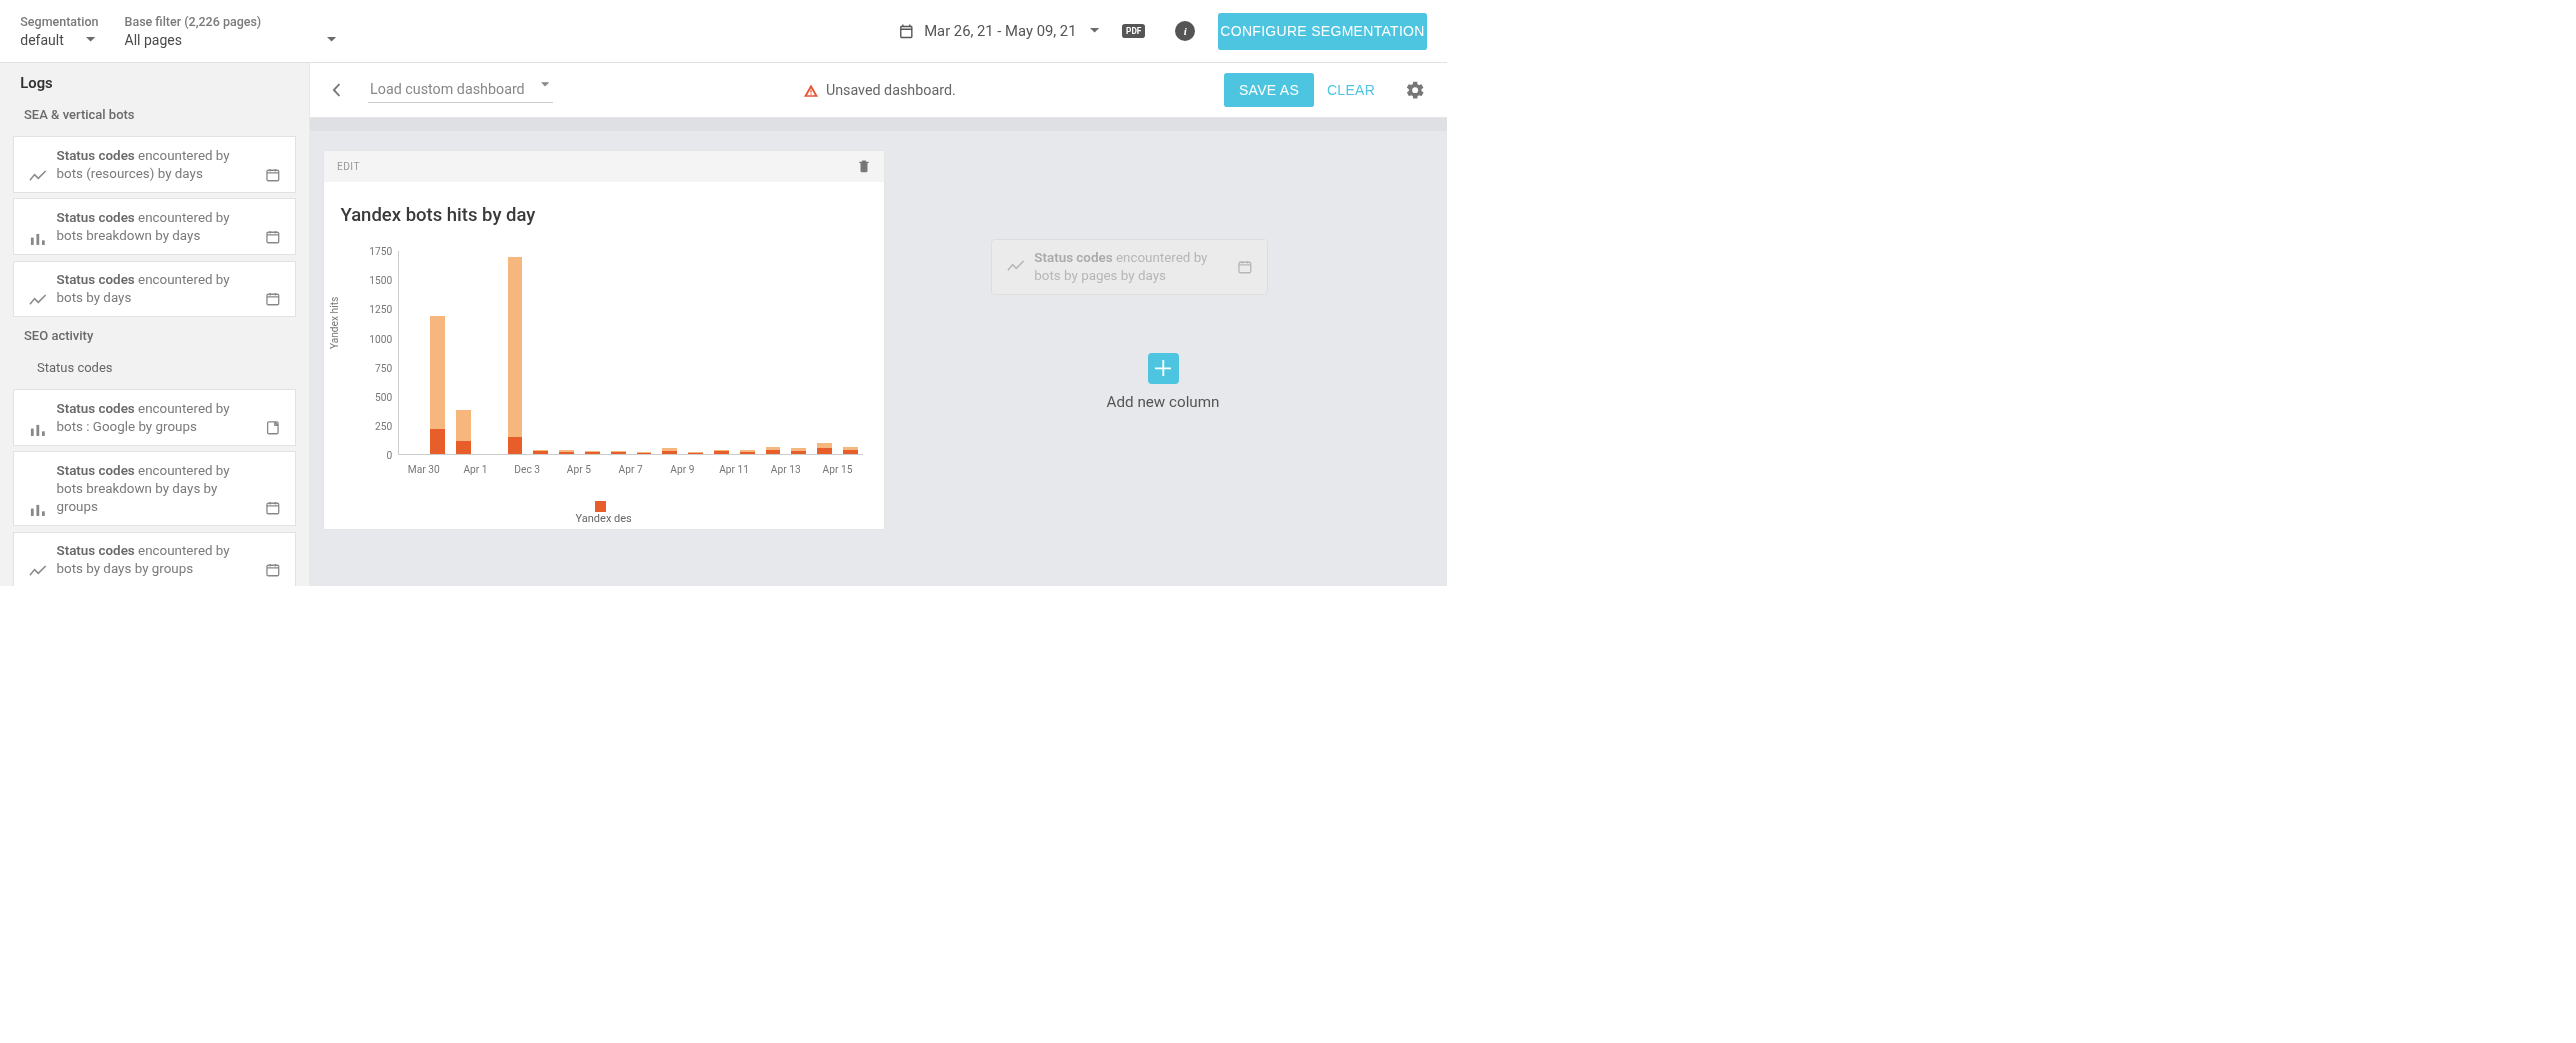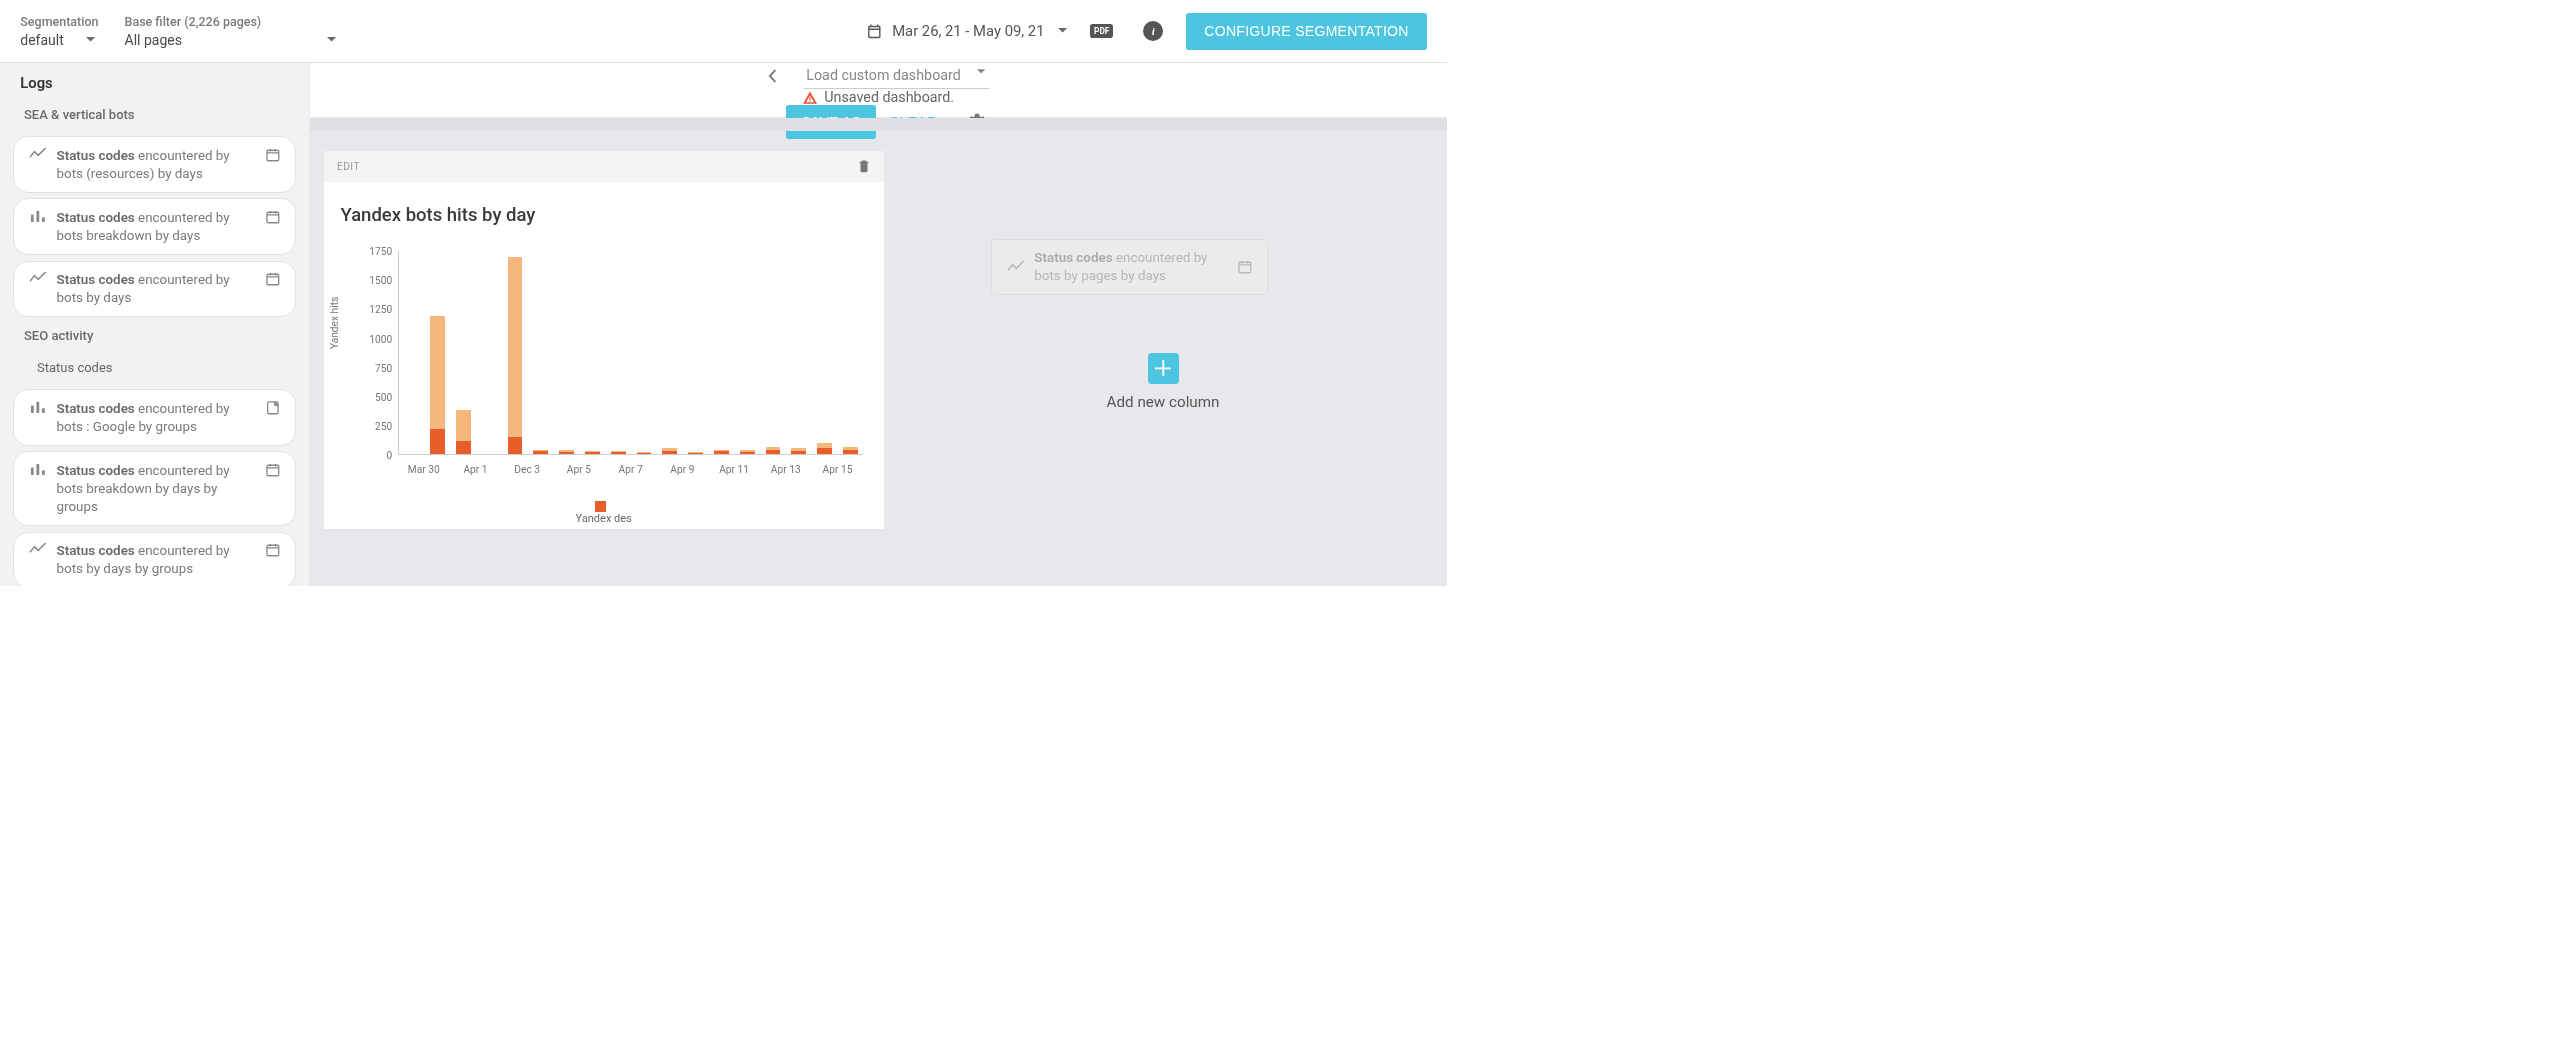--- a/index.html
+++ b/index.html
@@ -29,48 +29,48 @@
 .seg-value-row .chev { margin-left: 22px; color: #6b6b6b; }
 .base-filter-group { display: flex; flex-direction: column; }
 .base-filter-row { display: flex; align-items: center; color: #4a4a4a; font-size: 14px; width: 212px; justify-content: space-between; }
 .topbar-spacer { flex: 1; }
 .date-range { display: flex; align-items: center; color: #555; font-size: 14.8px; }
 .date-range .cal { margin-right: 9.2px; }
 .date-range .chev { margin-left: 13px; color:#6b6b6b; }
 .icon-btn { width: 33px; height: 33px; display: flex; align-items: center; justify-content: center; color: #555; cursor: pointer; margin-left: 18.5px; }
 .pdf-icon { background:#555; color:#fff; font-size:8.3px; font-weight:bold; padding:2.8px 3.7px; border-radius:2.8px; line-height:1; }
 .info-circle { width: 20.3px; height: 20.3px; border-radius: 50%; background:#555; color:#fff; display:flex; align-items:center; justify-content:center; font-size:11px; font-style:italic; font-family:serif; font-weight:bold;}
-.btn-primary { background:#4ec5e0; color:#fff; border:none; padding: 0 18px; height: 37px; font-size:14px; font-weight:500; letter-spacing:0.3px; border-radius:2.8px; margin-left: 16.6px; cursor:pointer;}
+.btn-primary { background:#4ec5e0; color:#fff; border:none; padding: 0 2px; height: 37px; font-size:14px; font-weight:500; letter-spacing:0.3px; border-radius:2.8px; margin-left: 16.6px; cursor:pointer;}
 .btn-primary.small { height: 34px; padding: 0 14.8px; }
 .btn-link { background:none; border:none; color:#4ec5e0; font-size:14px; font-weight:500; letter-spacing:0.3px; cursor:pointer; padding: 0 13px; }
 
 
 .main { display: flex; height: calc(586px - 63px); }
 .sidebar { width: 310px; background:#f2f2f2; border-right: 0.9px solid #e8e8e8; overflow:hidden; }
 .content { flex:1; background:#e7e8eb; display:flex; flex-direction:column; }
 
 
 .side-title { font-size:14.8px; font-weight:600; color:#333; padding: 11px 20.3px 9.2px; }
 .side-sub { font-size:13px; color:#6a6a6a; padding: 5.5px 24px 9.2px; font-weight:500;}
 .side-sub2 { font-size:13px; color:#666; padding: 7.4px 37px 9.2px; }
 .card {
-  background:#fff; border:0.9px solid #e2e2e2; border-radius:15px;
+  background:#fff; border:0.9px solid #e2e2e2; border-radius:0;
   margin: 5.5px 13px; padding: 9.2px 11px;
-  display:flex; align-items:flex-start;
+  display:flex; align-items:flex-end;
   cursor:grab;
 }
 .card-icon { width: 26px; display:flex; justify-content:center; color:#777; flex-shrink:0; }
 .card-text { flex:1; color:#7a7a7a; font-size:13.4px; line-height:1.35; padding: 0 5.5px;}
 .card-text .bold { color:#6a6a6a; font-weight:600; }
 .card-tail { width: 22px; color:#888; display:flex; justify-content:center; flex-shrink:0;}
 
 
 .content-header {
   background:#fff; height:55px; display:flex; align-items:center; padding: 0 22px;
-  border-bottom:0.9px solid #e6e6e6; justify-content:space-between;flex-direction:column;
+  border-bottom:0.9px solid #e6e6e6; justify-content:space-between;
 }
 .ch-left { display:flex; align-items:center; }
 .back-chev { color:#777; font-size:16.6px; margin-right: 28px; cursor:pointer; }
 .load-dd { color:#888; font-size:14.3px; border-bottom:0.9px solid #ccc; padding: 3.7px 28px 5.5px 1.8px; position:relative; cursor:pointer;}
 .load-dd .chev { position:absolute; right:3.7px; top:5.5px; font-size:10.2px; color:#888;}
 .ch-center { display:flex; align-items:center; color:#666; font-size:14.3px; }
 .warn-tri { color:#e85334; margin-right:7.4px; font-size:13px;}
 .ch-right { display:flex; align-items:center; }
 .gear { color:#777; font-size:18.5px; margin-left:16.6px; cursor:pointer;}
 

